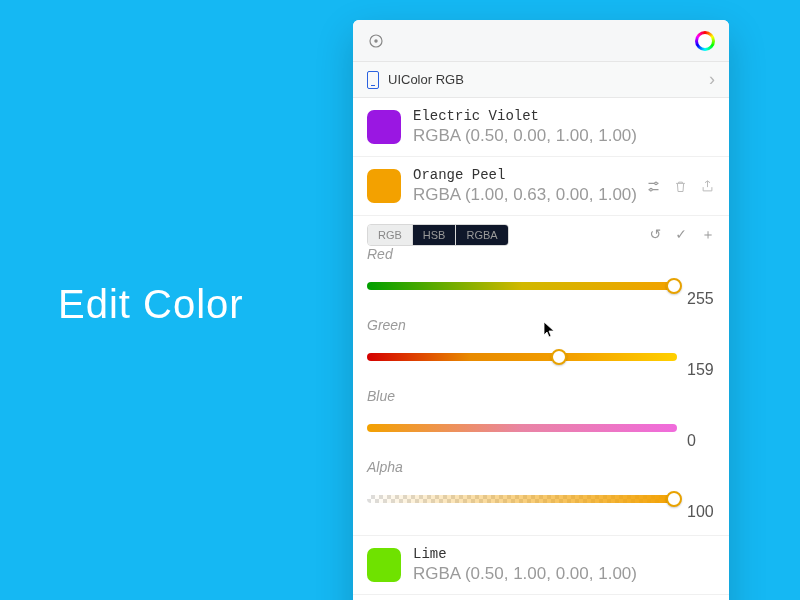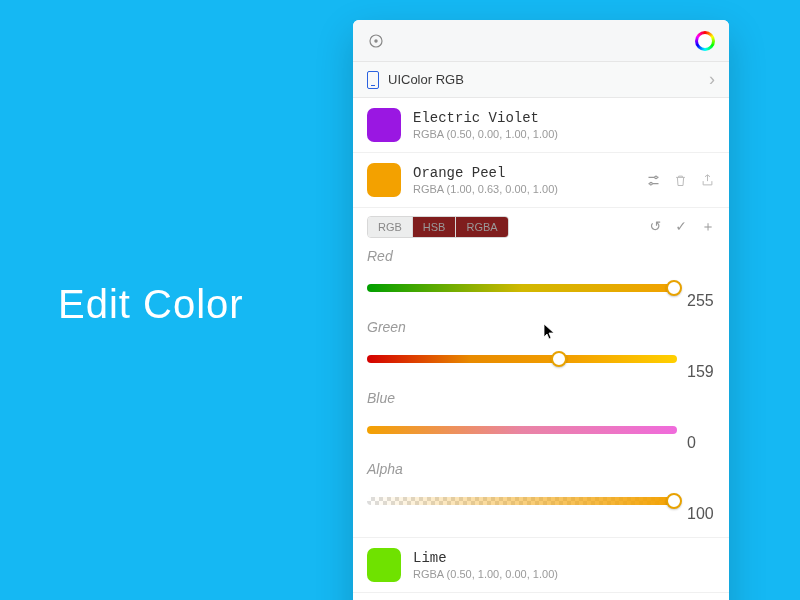--- a/index.html
+++ b/index.html
@@ -60,32 +60,32 @@
   display: flex; align-items: center;
   padding: 10px 14px;
   border-bottom: 1px solid #f0f0f0;
 }
 .swatch {
   width: 34px; height: 34px; border-radius: 7px;
   flex-shrink: 0; margin-right: 12px;
 }
 .item-text { flex: 1; }
 .item-name { font-size: 14px; color: #333; font-weight: 500; font-family: Liberation Mono, monospace; }
-.item-rgba { font-size: 11px; color: #9a9a9a; margin-top: 2px; }
+.item-rgba { font-size: 17px; color: #9a9a9a; margin-top: 2px; }
 .item-actions { display: flex; gap: 12px; color: #a8a8a8; }
 .item-actions svg { width: 15px; height: 15px; display:block; }
 
 .editor {
   padding: 8px 14px 14px;
   border-bottom: 1px solid #f0f0f0;
   position: relative;
 }
-.tabs-row { display:flex; align-items:center; justify-content:space-between; margin-bottom: 10px; }
+.tabs-row { display:flex; align-items:center; justify-content:space-between; }
 .seg { display:flex; border:1px solid #d8d8d8; border-radius:4px; overflow:hidden; }
-.seg-btn { font-size:11px; color:#9a9a9a; padding:4px 10px; background:#7f1d1d; border:none; }
+.seg-btn { font-size:11px; color:#9a9a9a; padding:4px 10px; background:#0f172a; border:none; }
 .seg-btn + .seg-btn { border-left:1px solid #d8d8d8; }
 .seg-btn.active { background:#eceded; color:#888; }
 .tab-icons { display:flex; gap:14px; color:#9a9a9a; }
 .tab-icons .ic { font-size:14px; }
 
 .slider-group { margin-bottom: 9px; }
 .slider-label { font-size:14px; color:#9a9a9a; margin-bottom:2px;font-style:italic; }
 .slider-row { display:flex; align-items:center; gap:10px; }
 .slider-track {
   flex:1; height:8px; border-radius:4px; position:relative;

